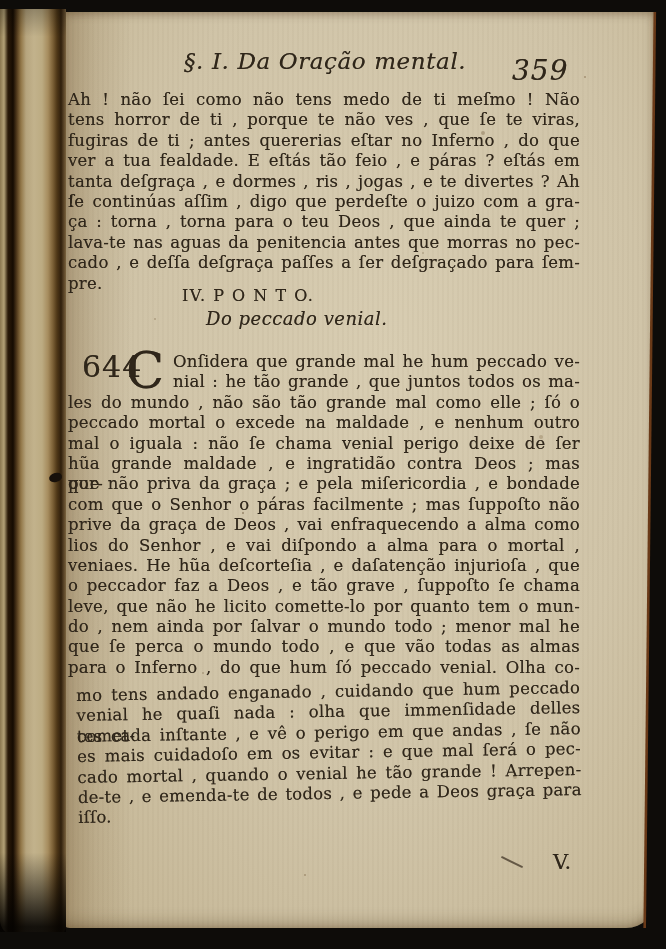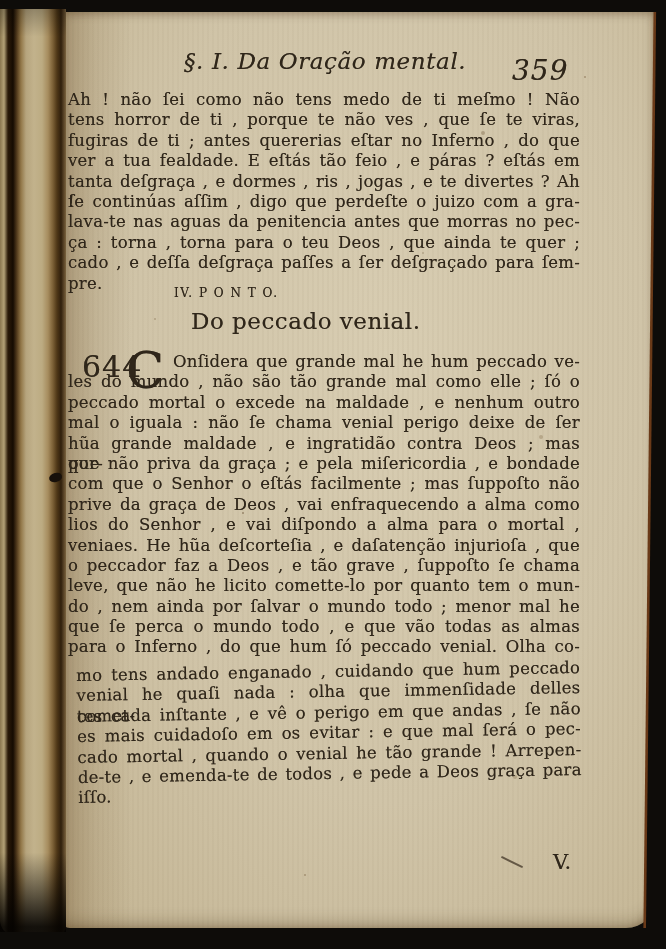--- a/index.html
+++ b/index.html
@@ -78,25 +78,25 @@
   .p1{top:78px;}
   .line{
     height:20.4px;line-height:20.4px;font-size:16.5px;
     letter-spacing:0.25px;word-spacing:1.5px;
     text-align:justify;text-align-last:justify;
     white-space:normal;overflow:visible;
     text-shadow:0 0 0.45px rgba(47,38,26,0.55);
   }
   .line.short{text-align:left;text-align-last:left;}
   .ponto-head{
-    position:absolute;left:112px;top:274px;font-size:12px;letter-spacing:1.5px;
+    position:absolute;left:120px;top:274px;font-size:16px;letter-spacing:1.5px;
     white-space:nowrap;text-shadow:0 0 0.5px rgba(47,38,26,0.6);
   }
   .ponto-sub{
-    position:absolute;left:129px;top:296px;font-size:23px;
+    position:absolute;left:144px;top:296px;font-size:18px;font-style:italic;
     letter-spacing:0.5px;white-space:nowrap;text-shadow:0 0 0.4px rgba(47,38,26,0.55);
   }
   .p2{top:340px;}
   .para-num{
     position:absolute;left:14px;top:-3px;font-size:30px;letter-spacing:1px;
     text-shadow:0 0 0.5px rgba(47,38,26,0.6);
   }
   .dropcap{
     position:absolute;left:58px;top:-3px;font-size:50px;line-height:44px;
     text-shadow:0 0 0.6px rgba(47,38,26,0.6);
@@ -121,39 +121,40 @@
     <div class="running-head">§. I. Da Oração mental.</div>
     <div class="folio">359</div>
 
     <div class="textcol p1">
       <div class="line">Ah ! não ſei como não tens medo de ti meſmo ! Não</div>
       <div class="line">tens horror de ti , porque te não ves , que ſe te viras,</div>
       <div class="line">fugiras de ti ; antes quererias eſtar no Inferno , do que</div>
       <div class="line">ver a tua fealdade. E eſtás tão feio , e páras ? eſtás em</div>
       <div class="line">tanta deſgraça , e dormes , ris , jogas , e te divertes ? Ah !</div>
       <div class="line">ſe continúas aſſim , digo que perdeſte o juizo com a gra-</div>
+      <div class="line">ça : torna , torna para o teu Deos , que ainda te quer ;</div>
       <div class="line">lava-te nas aguas da penitencia antes que morras no pec-</div>
-      <div class="line">ça : torna , torna para o teu Deos , que ainda te quer ;</div>
       <div class="line">cado , e deſſa deſgraça paſſes a ſer deſgraçado para ſem-</div>
       <div class="line short">pre.</div>
     </div>
 
     <div class="ponto-head">IV. P O N T O.</div>
     <div class="ponto-sub">Do peccado venial.</div>
 
     <div class="textcol p2" style="position:absolute;">
       <div class="para-num">644</div>
       <div class="dropcap">C</div>
       <div class="line cap-indent">Onſidera que grande mal he hum peccado ve-</div>
+      <div class="line cap-indent">nial : he tão grande , que juntos todos os ma-</div>
       <div class="line">les do mundo , não são tão grande mal como elle ; ſó o</div>
       <div class="line">peccado mortal o excede na maldade , e nenhum outro</div>
       <div class="line">mal o iguala : não ſe chama venial perigo deixe de ſer</div>
       <div class="line">hũa grande maldade , e ingratidão contra Deos ; mas por-</div>
       <div class="line">que não priva da graça ; e pela miſericordia , e bondade</div>
-      <div class="line">com que o Senhor o eſtás facilmente ; mas ſuppoſto não</div>
+      <div class="line">com que o Senhor o páras facilmente ; mas ſuppoſto não</div>
       <div class="line">prive da graça de Deos , vai enfraquecendo a alma como</div>
       <div class="line">lios do Senhor , e vai diſpondo a alma para o mortal ,</div>
       <div class="line">veniaes. He hũa deſcorteſia , e daſatenção injurioſa , que</div>
       <div class="line">o peccador faz a Deos , e tão grave , ſuppoſto ſe chama</div>
       <div class="line">leve, que não he licito comette-lo por quanto tem o mun-</div>
       <div class="line">do , nem ainda por ſalvar o mundo todo ; menor mal he</div>
       <div class="line">que ſe perca o mundo todo , e que vão todas as almas</div>
       <div class="line">para o Inferno , do que hum ſó peccado venial. Olha co-</div>
       <div class="warp">
         <div class="line">mo tens andado enganado , cuidando que hum peccado</div>

